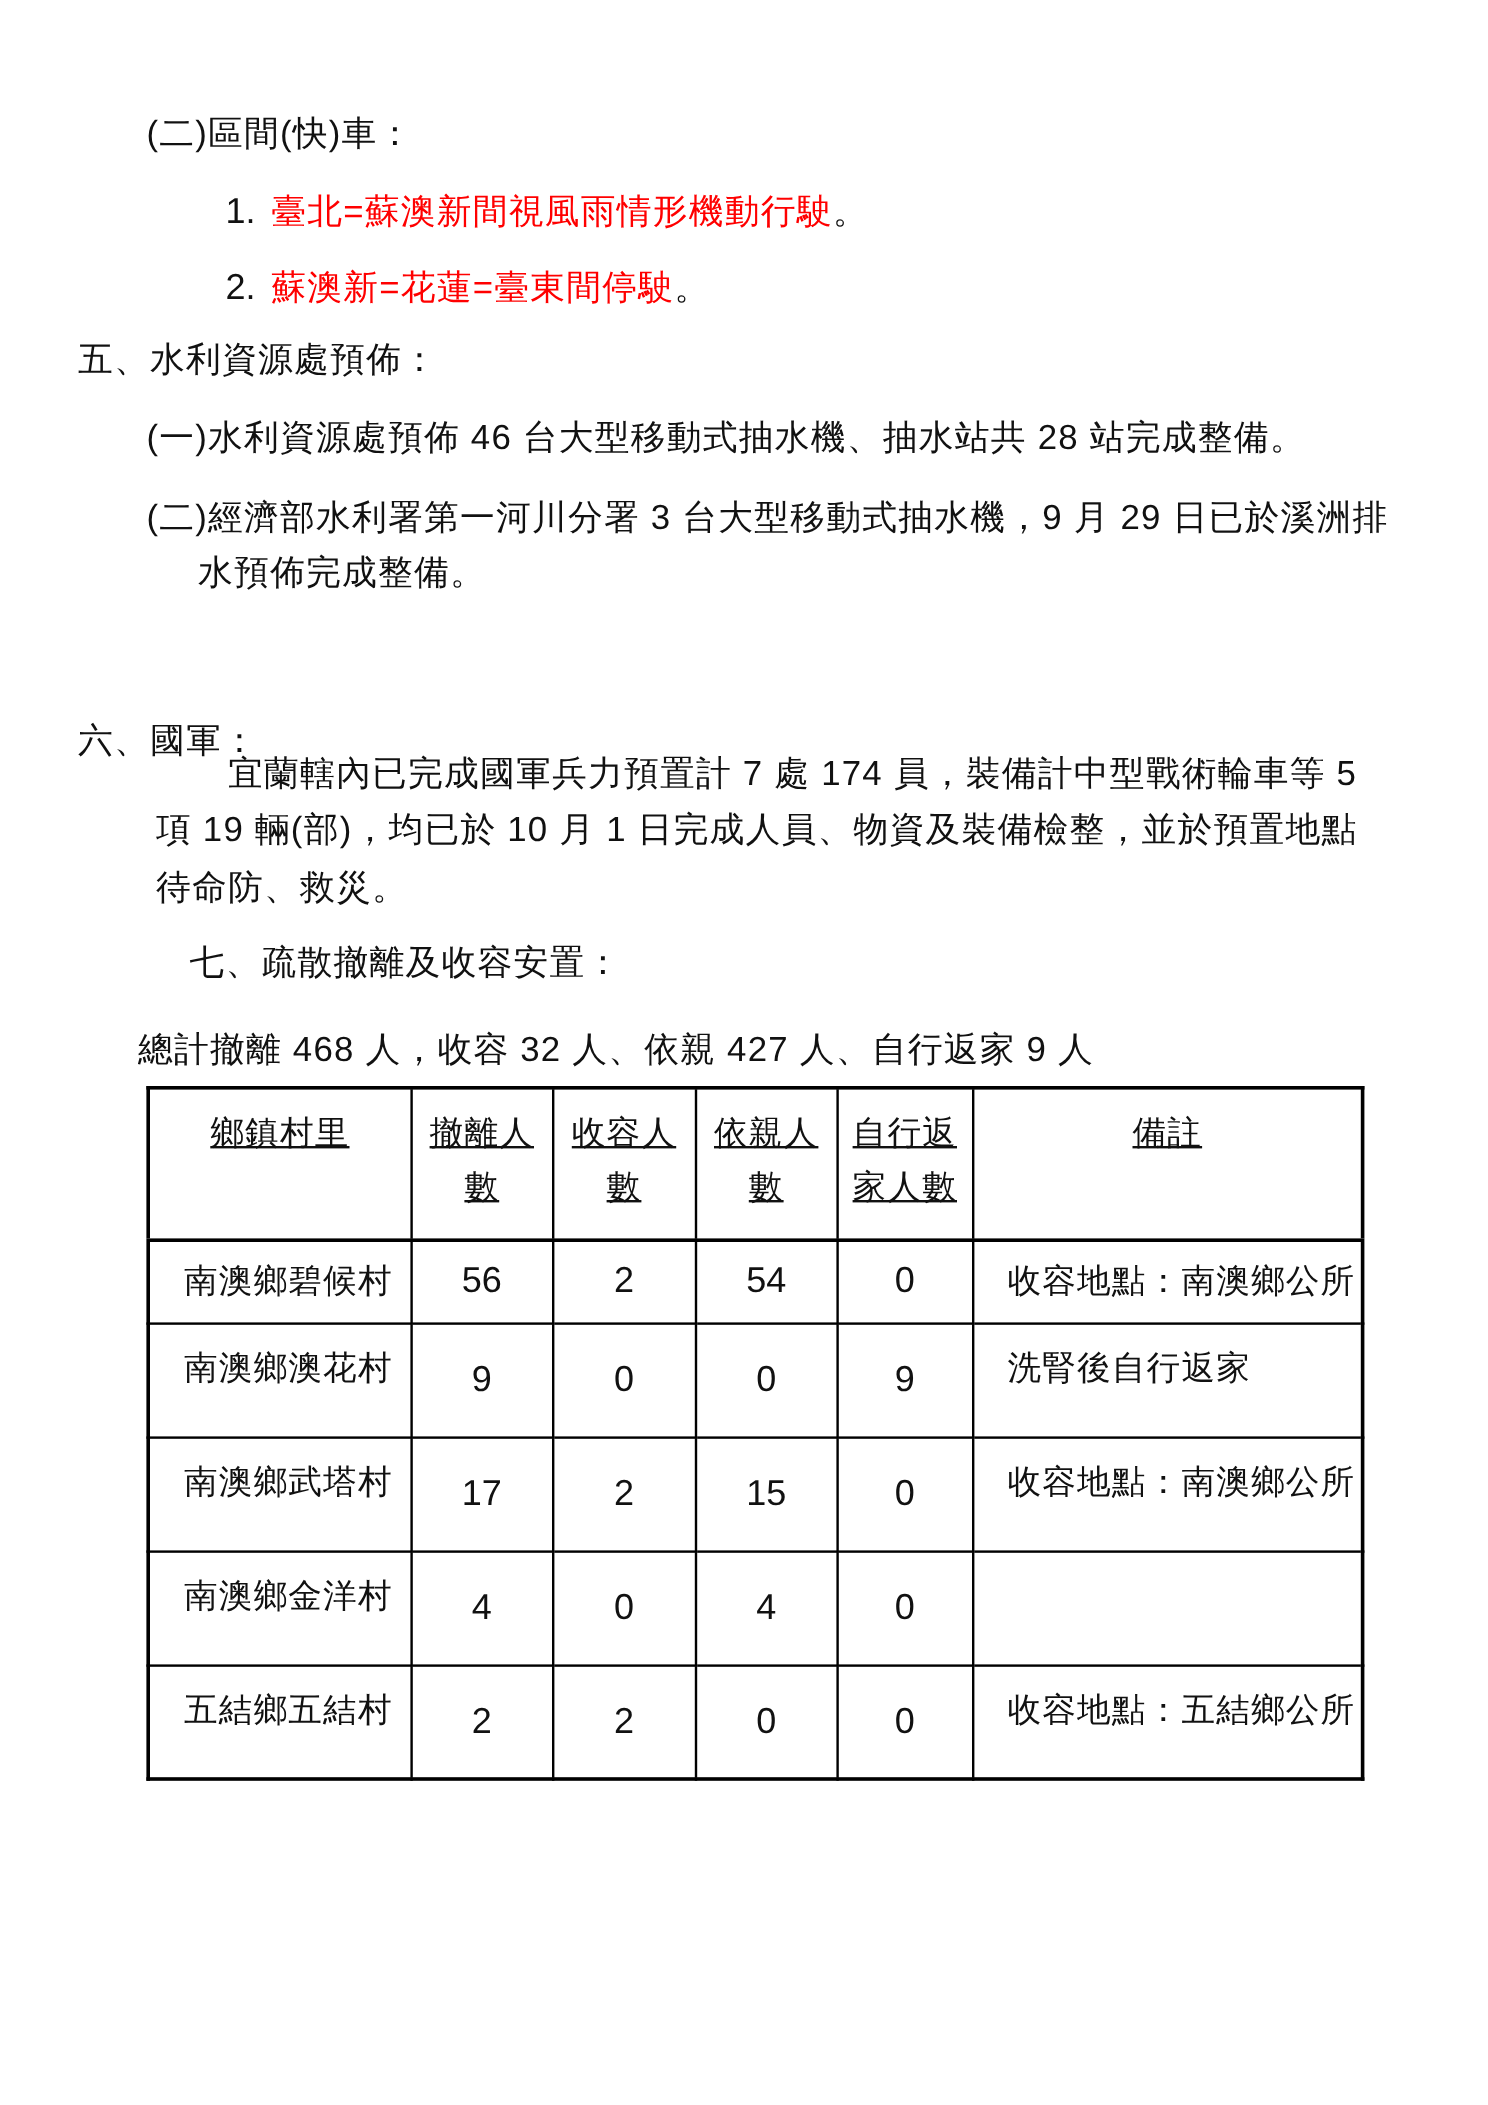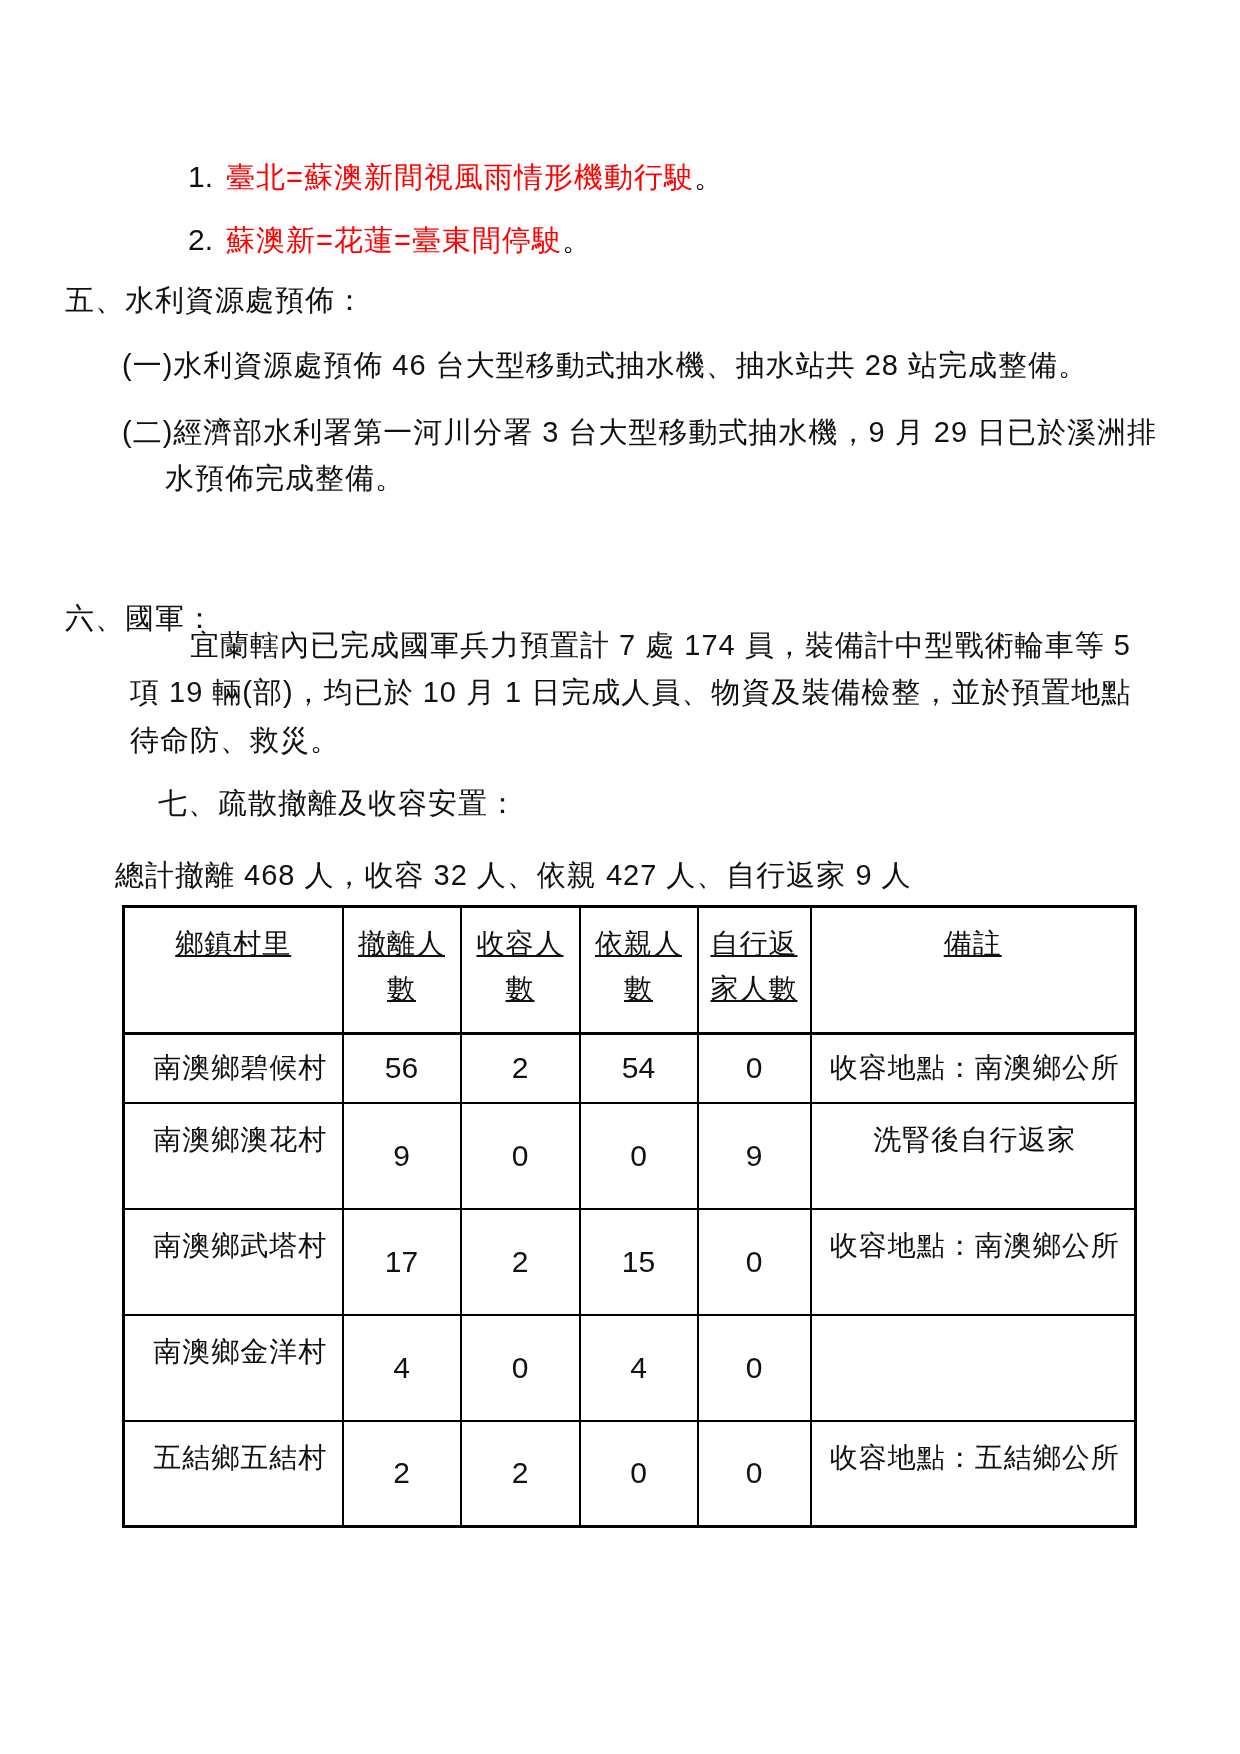--- a/index.html
+++ b/index.html
@@ -42,49 +42,50 @@
   .evac-table tr.hdr th{
     height:111px;
     vertical-align:top;
     padding-top:13px;
     text-align:center;
     line-height:45px;
   }
   .evac-table tr.hdr{border-bottom:3px solid #000;text-decoration:underline;}
   .evac-table{border:3px solid #000;}
   tr.r-short{height:69px;}
-  tr.r-tall{height:106px;}
+  tr.r-tall{height:95px;}
   td.c-village{
     text-align:center;
     padding-left:14px;
     vertical-align:middle;
   }
   td.c-num{
     text-align:center;
     vertical-align:middle;
     font-size:30px;
     letter-spacing:0;
   }
   td.c-note{
-    text-align:center;
-    padding-left:4px;
+    text-align:left;
+    padding-left:28px;
     vertical-align:middle;
   }
   tr.r-tall td.c-village,
   tr.r-tall td.c-note{
     vertical-align:top;
     padding-top:15px;
     line-height:42px;
   }
 </style>
 </head>
 <body>
 
 <div class="page">
 
+  <div class="line" style="left:122px;top:90px">(二)區間(快)車：</div>
 
   <div class="line" style="left:188px;top:155px">
     <span class="num">1.</span><span class="red" style="color: rgb(255, 0, 0);">臺北=蘇澳新間視風雨情形機動行駛</span><span>。</span>
   </div>
 
   <div class="line" style="left:188px;top:218px">
     <span class="num">2.</span><span class="red" style="color: rgb(255, 0, 0);">蘇澳新=花蓮=臺東間停駛</span><span>。</span>
   </div>
 
   <div class="line" style="left:65px;top:278px">五、水利資源處預佈：</div>

